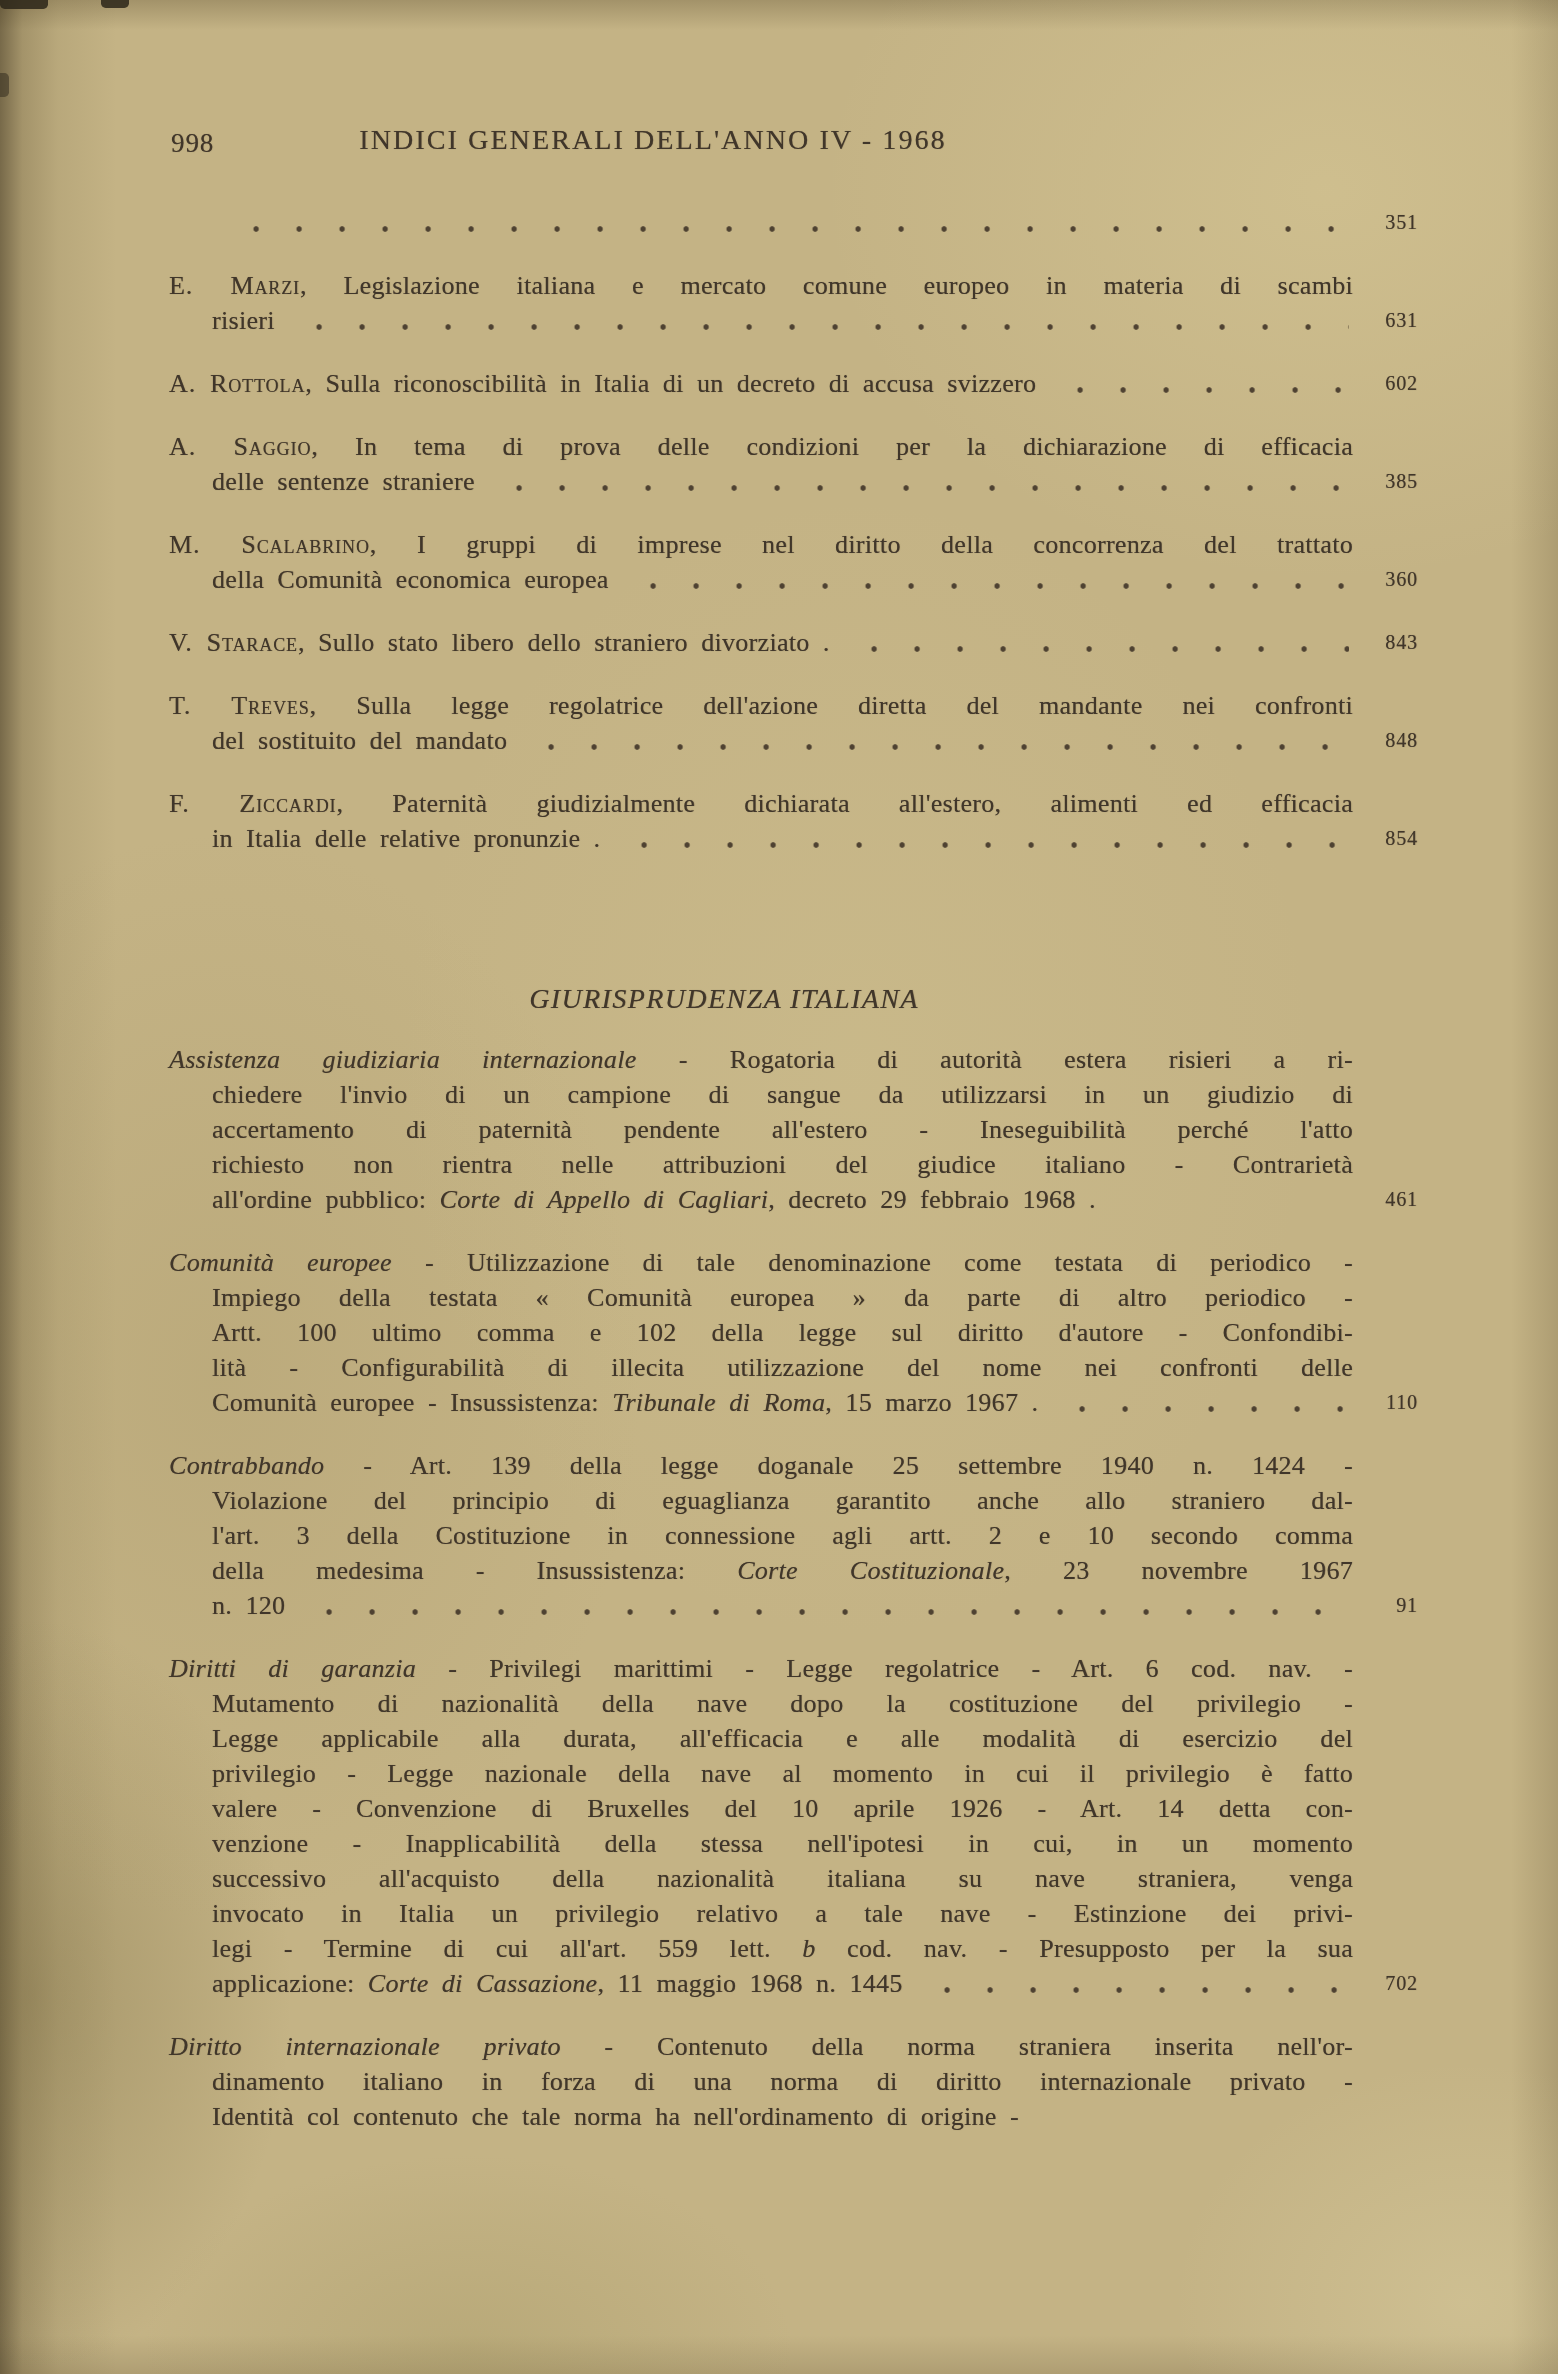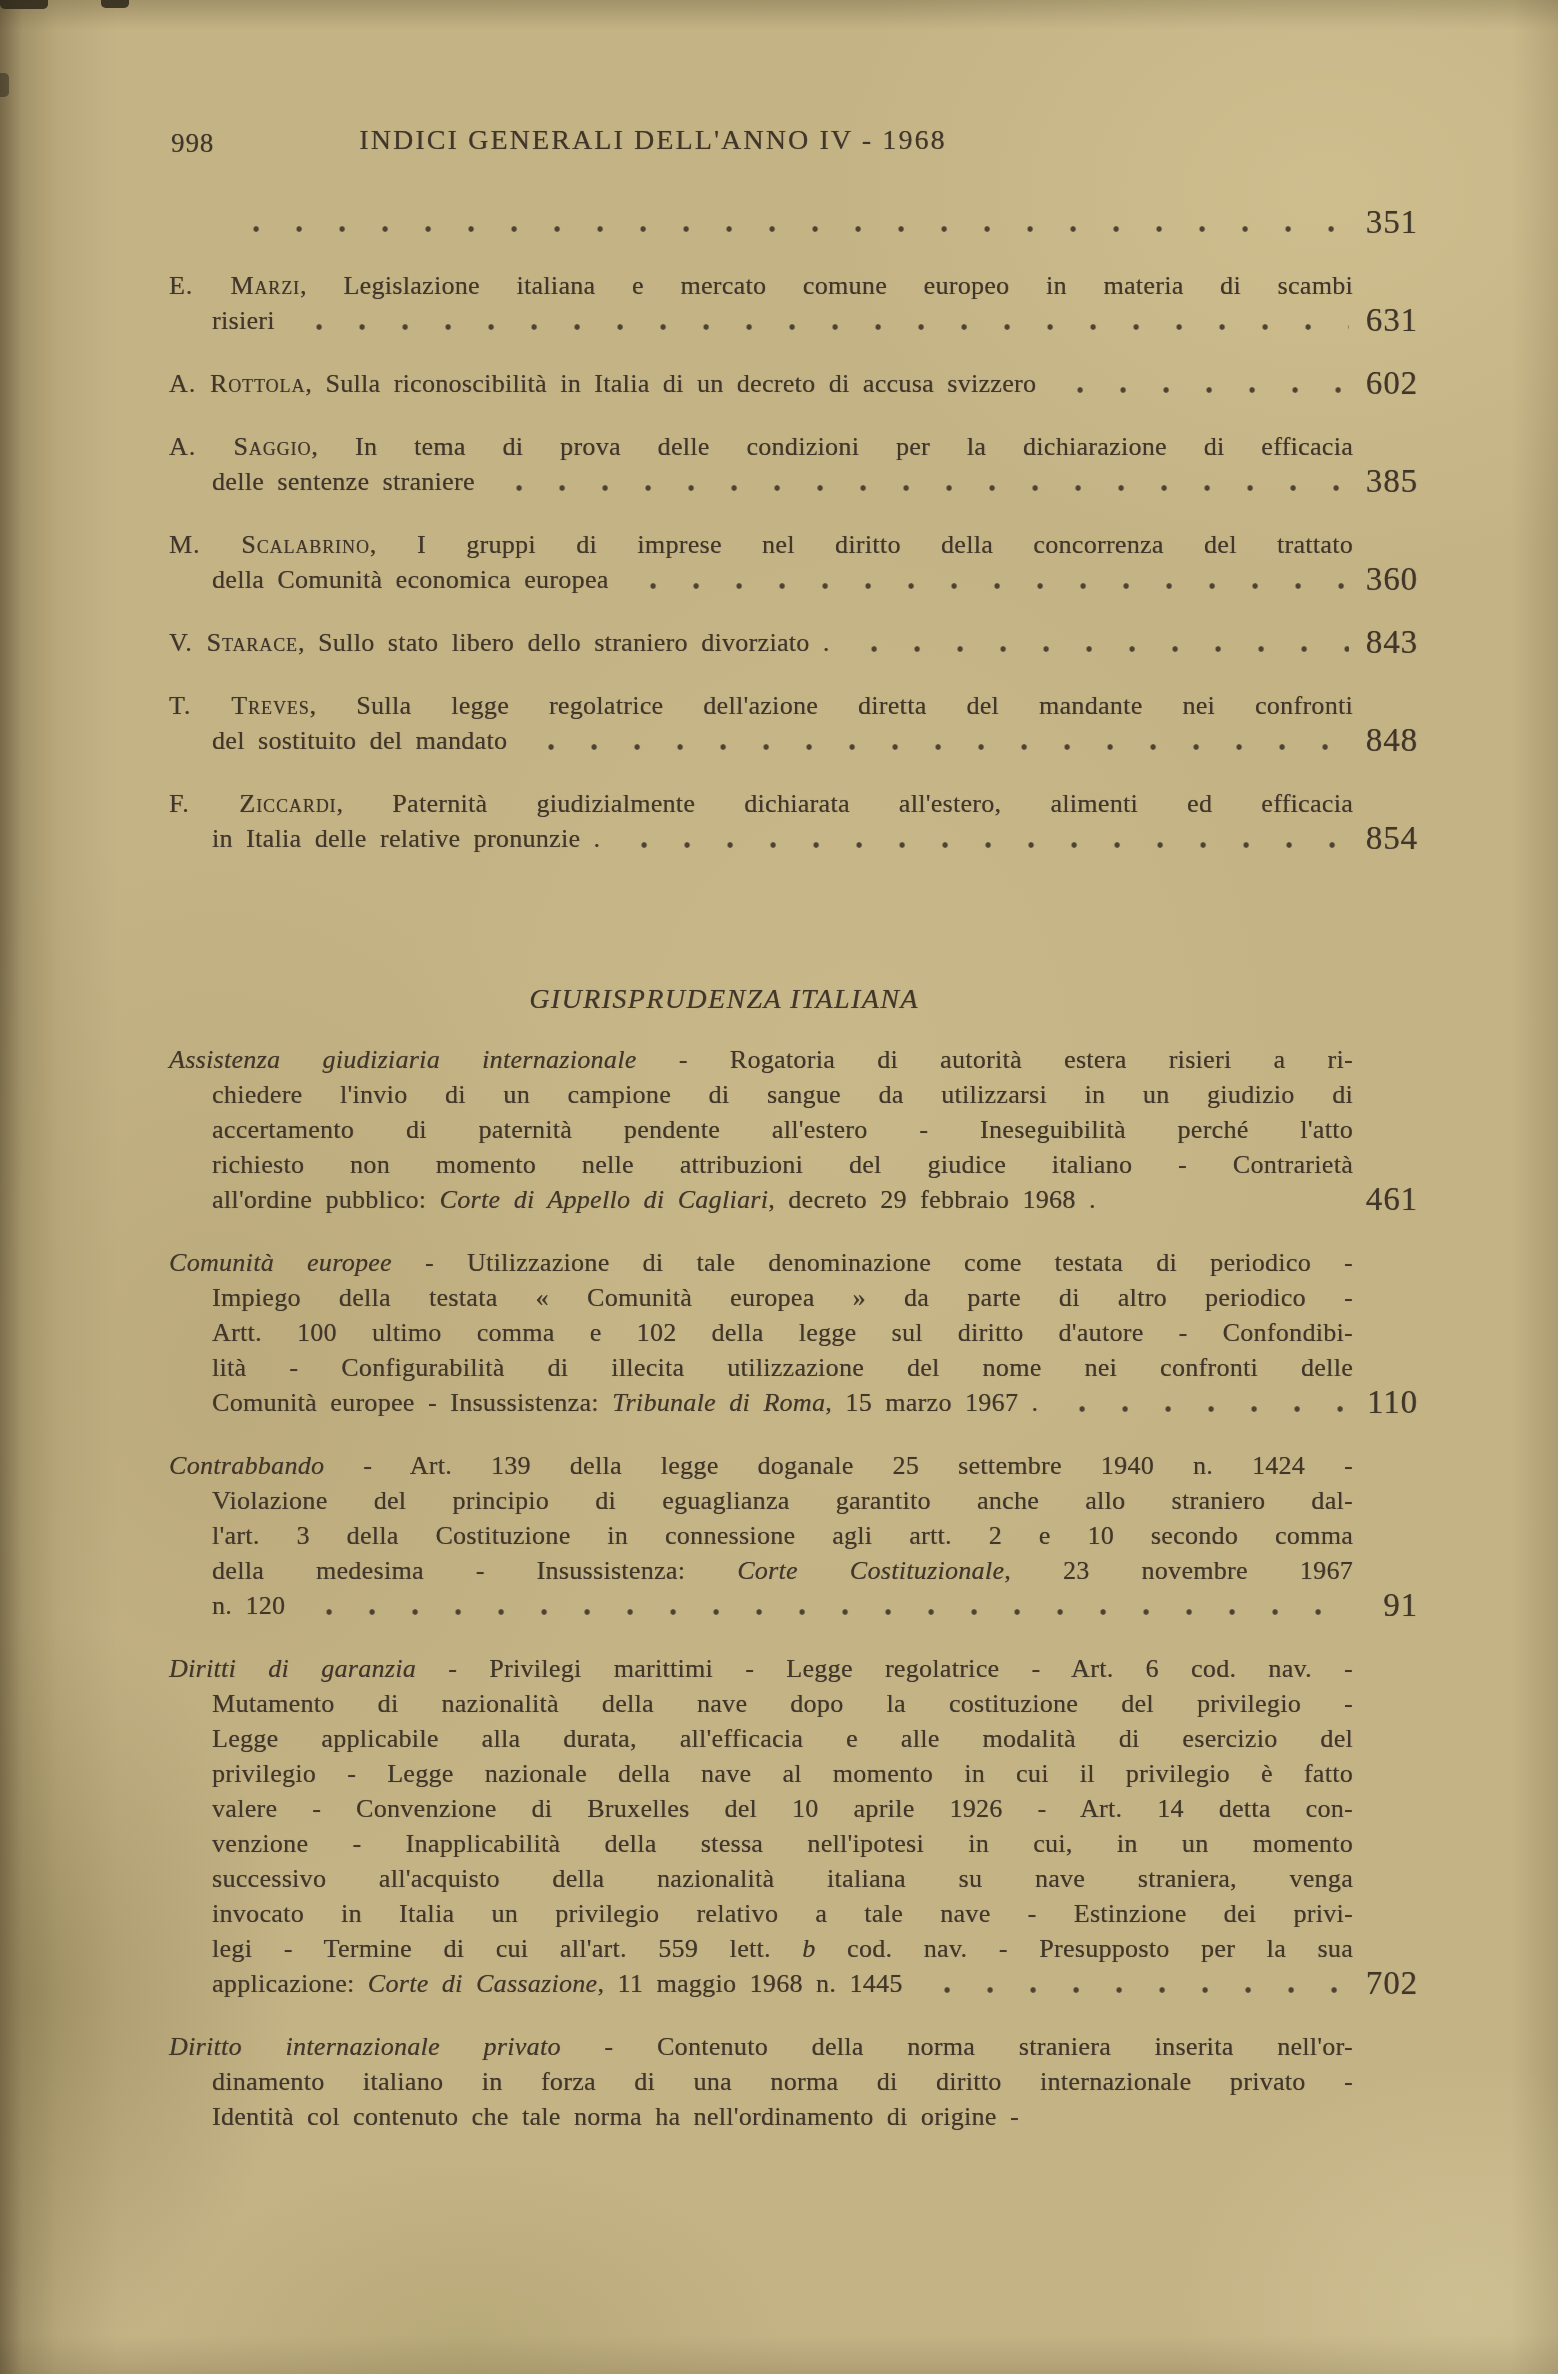--- a/index.html
+++ b/index.html
@@ -62,21 +62,21 @@
   .it{ font-style:italic; }
   .leader{
     flex:1 1 28px; min-width:0; align-self:stretch;
     margin-left:17px; margin-right:3.7px;
     background-image:radial-gradient(circle, rgba(62,50,38,0.88) 2.2px, rgba(62,50,38,0) 3.1px);
     background-size:43px 7.5px; background-repeat:repeat-x;
     background-position:left 5.6px bottom 7.5px;
   }
   .pageno{
     position:absolute; right:-65px; bottom:0; width:62px;
-    text-align:right; font-size:33px; letter-spacing:0.9px;
+    text-align:right; font-size:20px; letter-spacing:0.9px;
   }
 </style>
 </head>
 <body>
 
 <div class="page">
   <div class="scan-nick nick-a"></div>
   <div class="scan-nick nick-b"></div>
   <div class="scan-nick nick-c"></div>
 
@@ -163,21 +163,21 @@
         <div class="line ink just">
           <span class="content"><span class="it">Assistenza giudiziaria internazionale</span><span class="rm"> - Rogatoria di autorità estera risieri a ri-</span></span>
         </div>
         <div class="line ink ind just">
           <span class="content"><span class="rm">chiedere l'invio di un campione di sangue da utilizzarsi in un giudizio di</span></span>
         </div>
         <div class="line ink ind just">
           <span class="content"><span class="rm">accertamento di paternità pendente all'estero - Ineseguibilità perché l'atto</span></span>
         </div>
         <div class="line ink ind just">
-          <span class="content"><span class="rm">richiesto non momento nelle attribuzioni del giudice italiano - Contrarietà</span></span>
+          <span class="content"><span class="rm">richiesto non rientra nelle attribuzioni del giudice italiano - Contrarietà</span></span>
         </div>
         <div class="line ink ind">
           <span class="content"><span class="rm">all'ordine pubblico: </span><span class="it">Corte di Appello di Cagliari</span><span class="rm">, decreto 29 febbraio 1968 .</span></span>
           <span class="pageno">461</span>
         </div>
       </div>
       <div class="entry">
         <div class="line ink just">
           <span class="content"><span class="it">Comunità europee</span><span class="rm"> - Utilizzazione di tale denominazione come testata di periodico -</span></span>
         </div>

